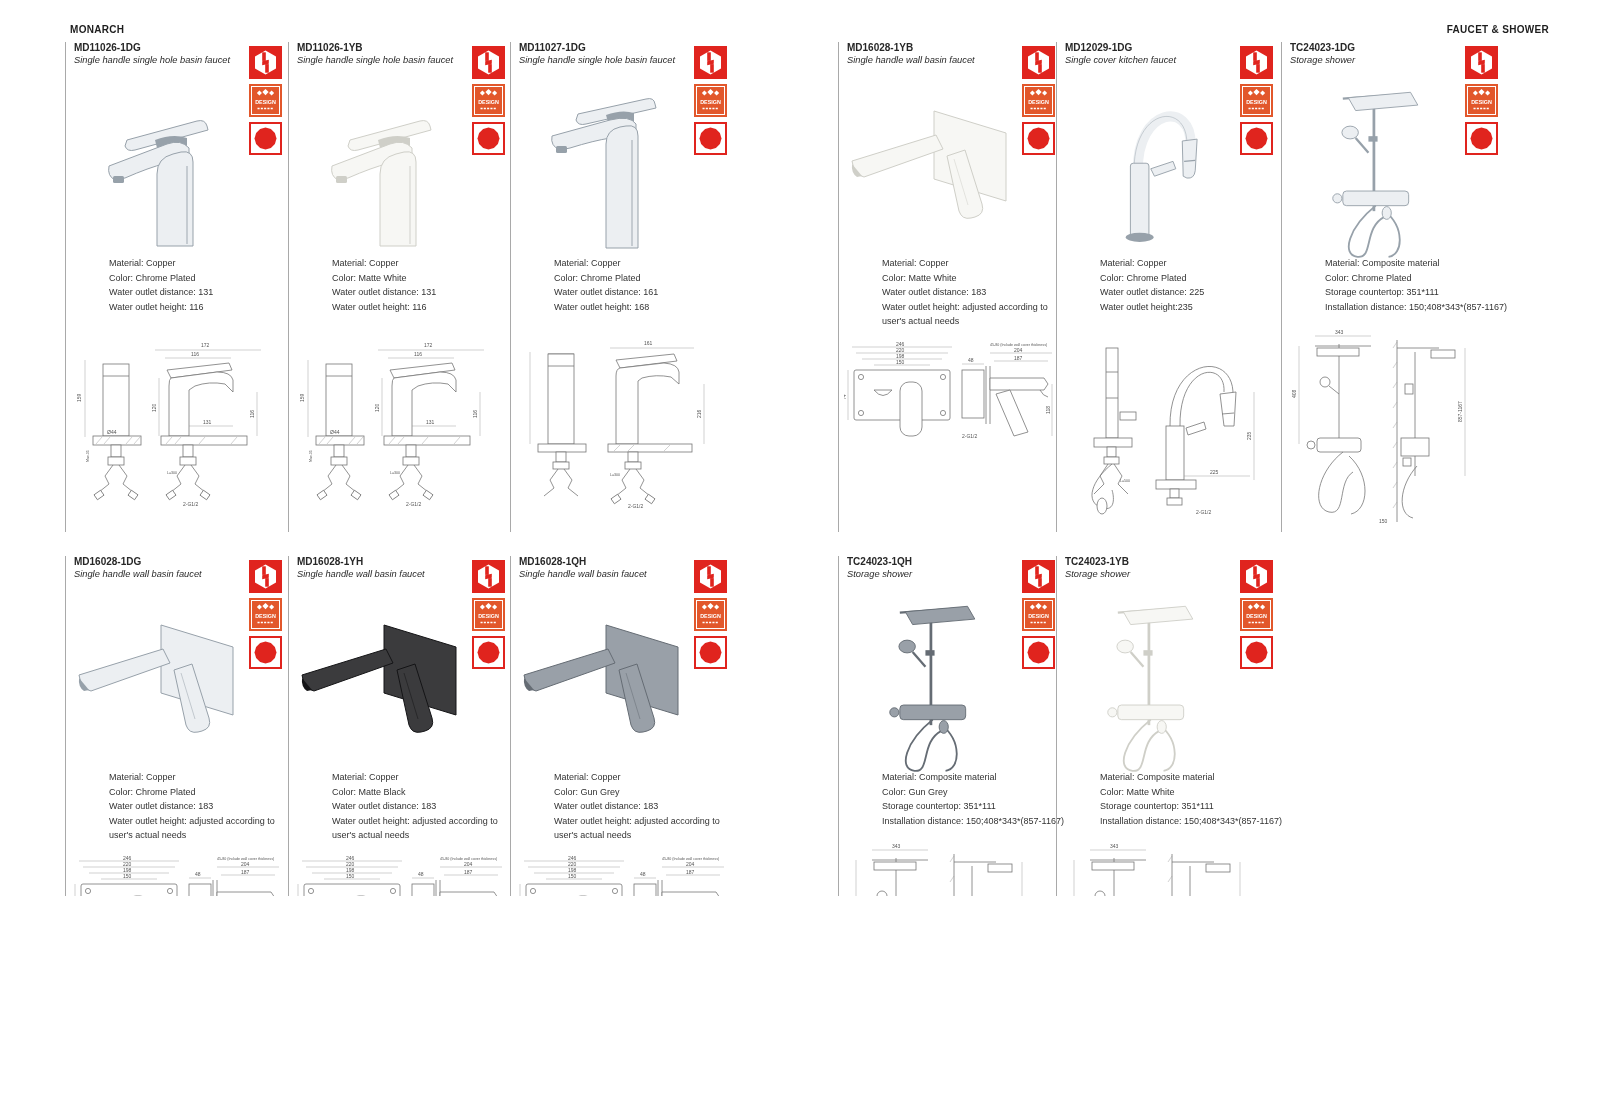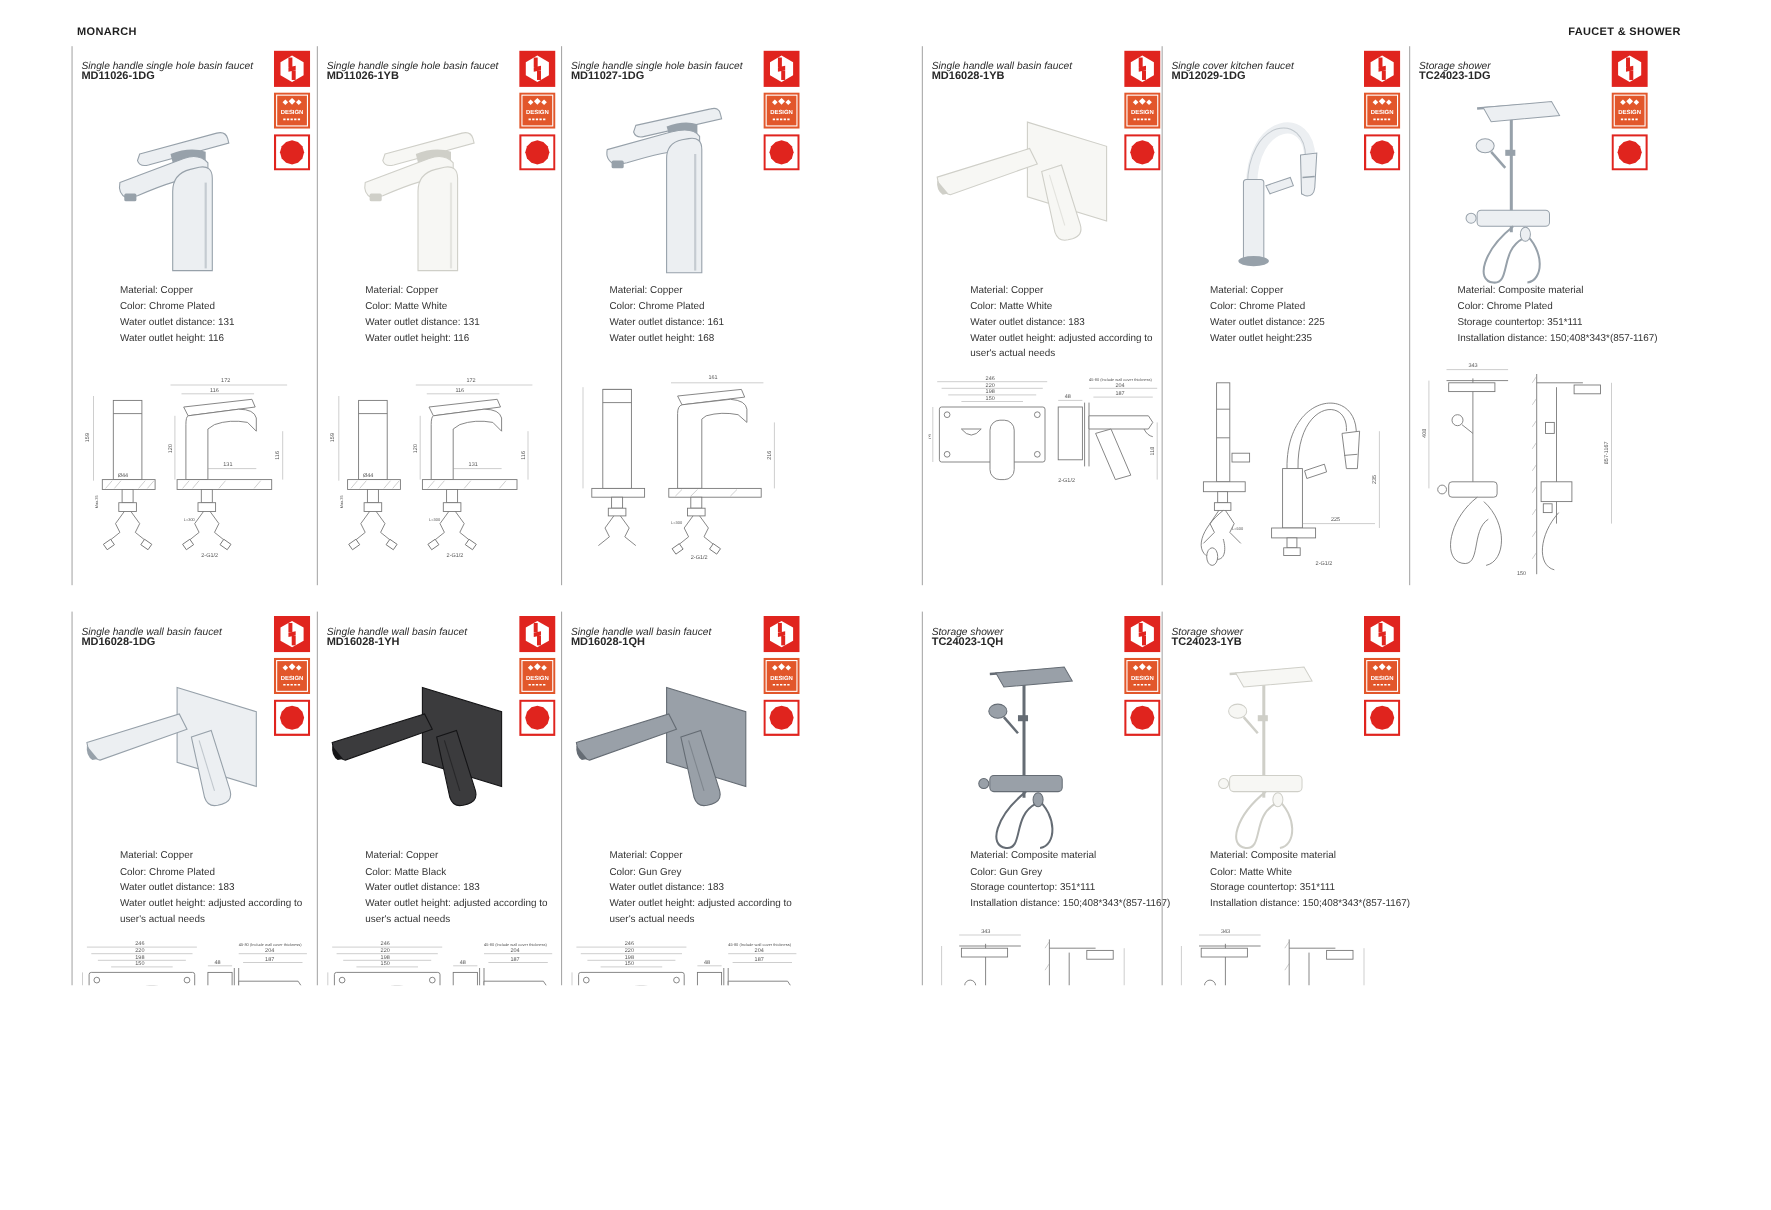--- a/index.html
+++ b/index.html
@@ -1,29 +1,29 @@
 <!DOCTYPE html>
 <html><head>
 <meta charset="utf-8">
 <style>
   html,body{margin:0;padding:0;background:#ffffff;}
   .canvas{position:relative;width:1610px;height:896px;background:#fff;overflow:hidden;
           font-family:"Liberation Sans",sans-serif;color:#262626;}
   .hdr{position:absolute;top:24px;font-size:10px;font-weight:bold;letter-spacing:.3px;color:#1d1d1d;}
   .hdr-brand{left:70px;}
-  .hdr-cat{right:82px;}
+  .hdr-cat{right:61px;}
   .pagenum{position:absolute;font-size:9px;color:#3d3d3d;}
   .pn-left{left:72px;top:1054px;}
   .pn-right{left:1520px;top:1054px;}
 
   .card{position:absolute;width:222px;}
   .rule{position:absolute;left:0;top:0;width:1px;background:#a9a9a9;}
   .r1 .rule{height:490px;}
   .r2 .rule{height:496px;}
-  .code{position:absolute;left:9px;top:0;font-size:10px;font-weight:bold;color:#272727;white-space:nowrap;margin-top:22px;}
+  .code{position:absolute;left:9px;top:0;font-size:10px;font-weight:bold;color:#272727;white-space:nowrap;}
   .desc{position:absolute;left:9px;top:13px;font-size:9.3px;color:#2b2b2b;white-space:nowrap;font-style:italic;}
 
   .icons{position:absolute;left:184px;top:4px;width:33px;}
   .icon{width:33px;height:33px;margin-bottom:5px;}
   .icon svg{width:33px;height:33px;display:block;}
 
   .photo{position:absolute;left:4px;top:36px;width:176px;height:176px;--c1:#eceff2;--c2:#97a1aa;}
   .photo svg{width:100%;height:100%;}
   .p-shower{top:32px;height:192px;}
 

